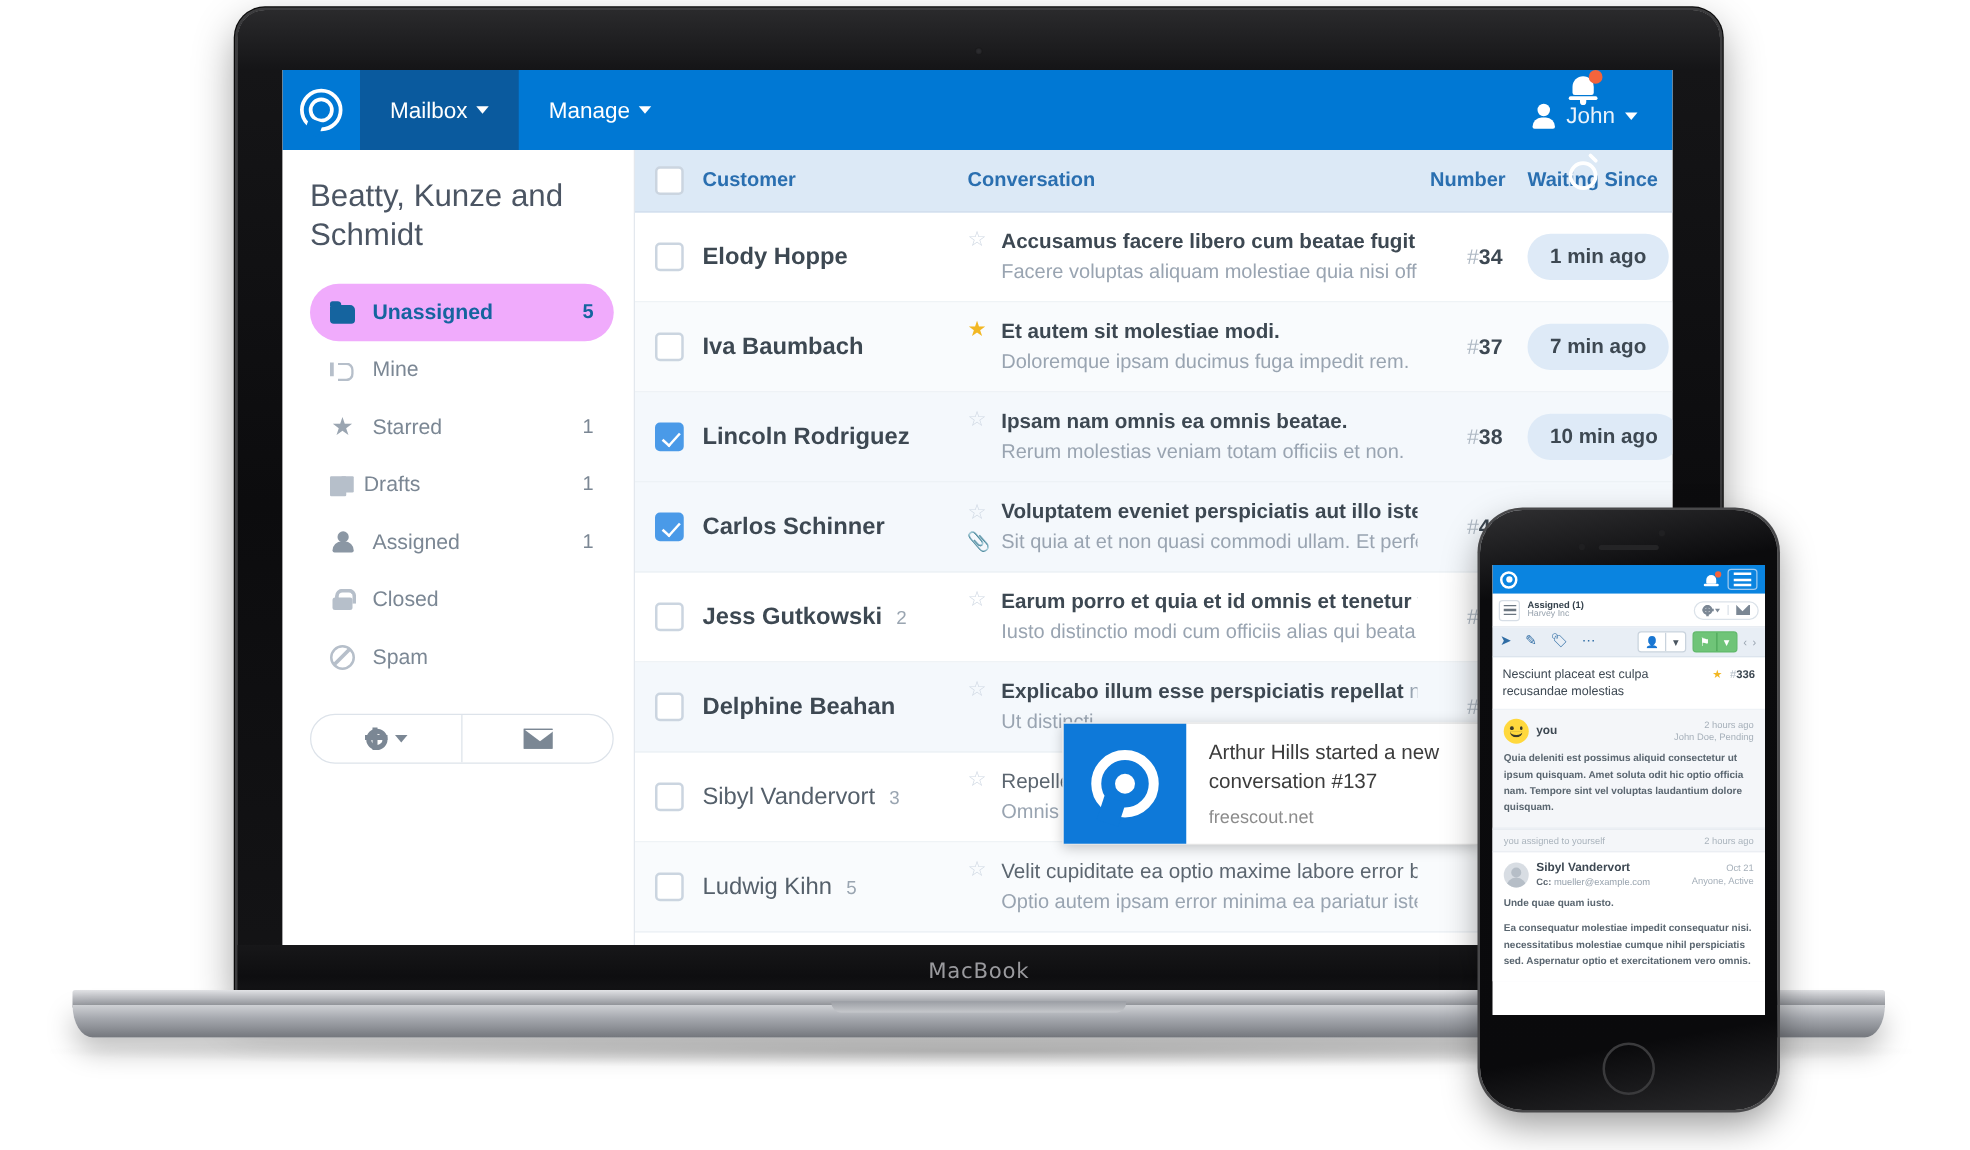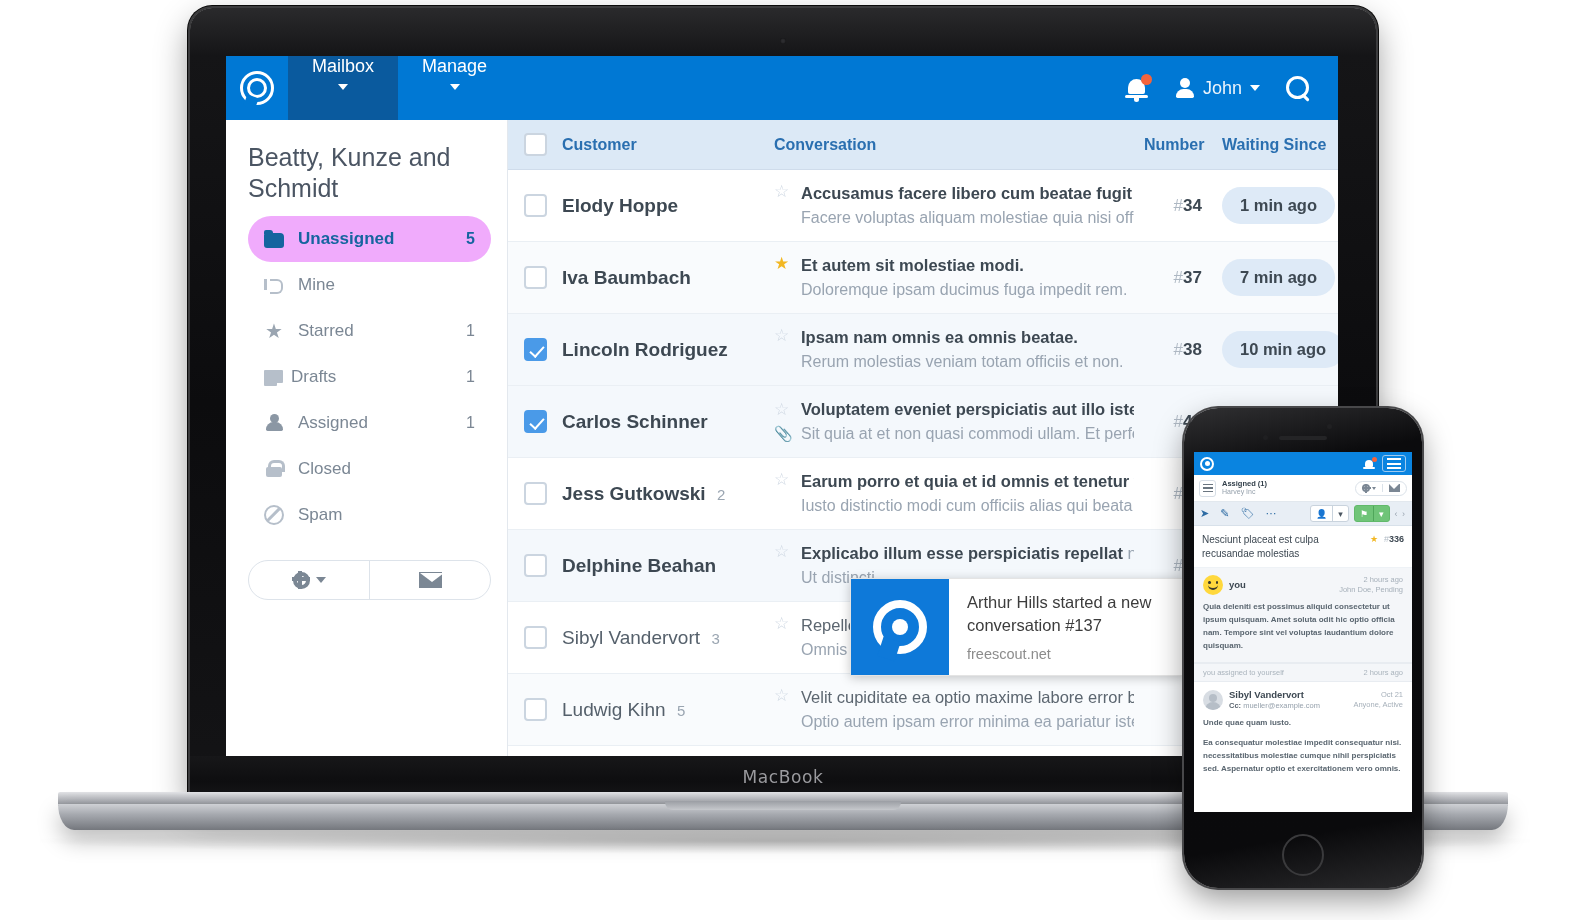--- a/index.html
+++ b/index.html
@@ -80,31 +80,32 @@
     content: ""; width: 14px; height: 14px; border-radius: 50%;
     border: 3px solid #fff;
   }
   .logo-mark::after {
     content:""; position:absolute; left: 2px; bottom: -6px;
     width: 12px; height: 12px; background: #0078d4;
     transform: rotate(20deg);
   }
   .nav-item {
     display: flex; align-items: center; gap: 7px;
-    padding: 0 24px; color: #fff; font-size: 18px; cursor: pointer; flex-direction: column;
+    padding: 0 24px; color: #fff; font-size: 18px; cursor: pointer;
   }
   .nav-item.active { background: #0a5a9e; }
   .caret {
     width: 0; height: 0; border-left: 5px solid transparent;
     border-right: 5px solid transparent; border-top: 6px solid #fff;
     display: inline-block;
   }
   .nav-right {
     margin-left: auto; display: flex; align-items: center; gap: 26px;
     padding-right: 28px;
+    flex-direction: column;
   }
   .bell-wrap { position: relative; width: 24px; height: 28px; cursor: pointer; }
   .bell {
     position: absolute; left: 3px; top: 5px; width: 17px; height: 15px;
     border-radius: 9px 9px 2px 2px; background: #fff;
   }
   .bell::after {
     content:""; position:absolute; left:-3px; bottom:-4px; width: 23px; height: 3px;
     background: #fff; border-radius: 2px;
   }
@@ -146,21 +147,21 @@
   
   .app-body { display: flex; height: 636px; }
 
   
   .sidebar {
     width: 282px; background: #fff; border-right: 1px solid #e3e8ee;
     padding: 22px 16px 0 22px; flex: none;
   }
   .mailbox-title {
     font-size: 25px; color: #4b5563; line-height: 1.22;
-    margin-bottom: 13px; font-weight: 400;
+    margin-bottom: 24px; font-weight: 400;
   }
   .folder {
     display: flex; align-items: center; gap: 14px;
     height: 46px; padding: 0 16px; border-radius: 24px;
     color: #7b8794; font-size: 17px; cursor: pointer;
   }
   .folder.active { background: #f0abfc; color: #15649f; font-weight: bold; }
   .folder .f-label { flex: 1; }
   .folder .f-count { font-size: 16px; }
   .folder.active .f-count { color: #15649f; font-weight: bold; }

